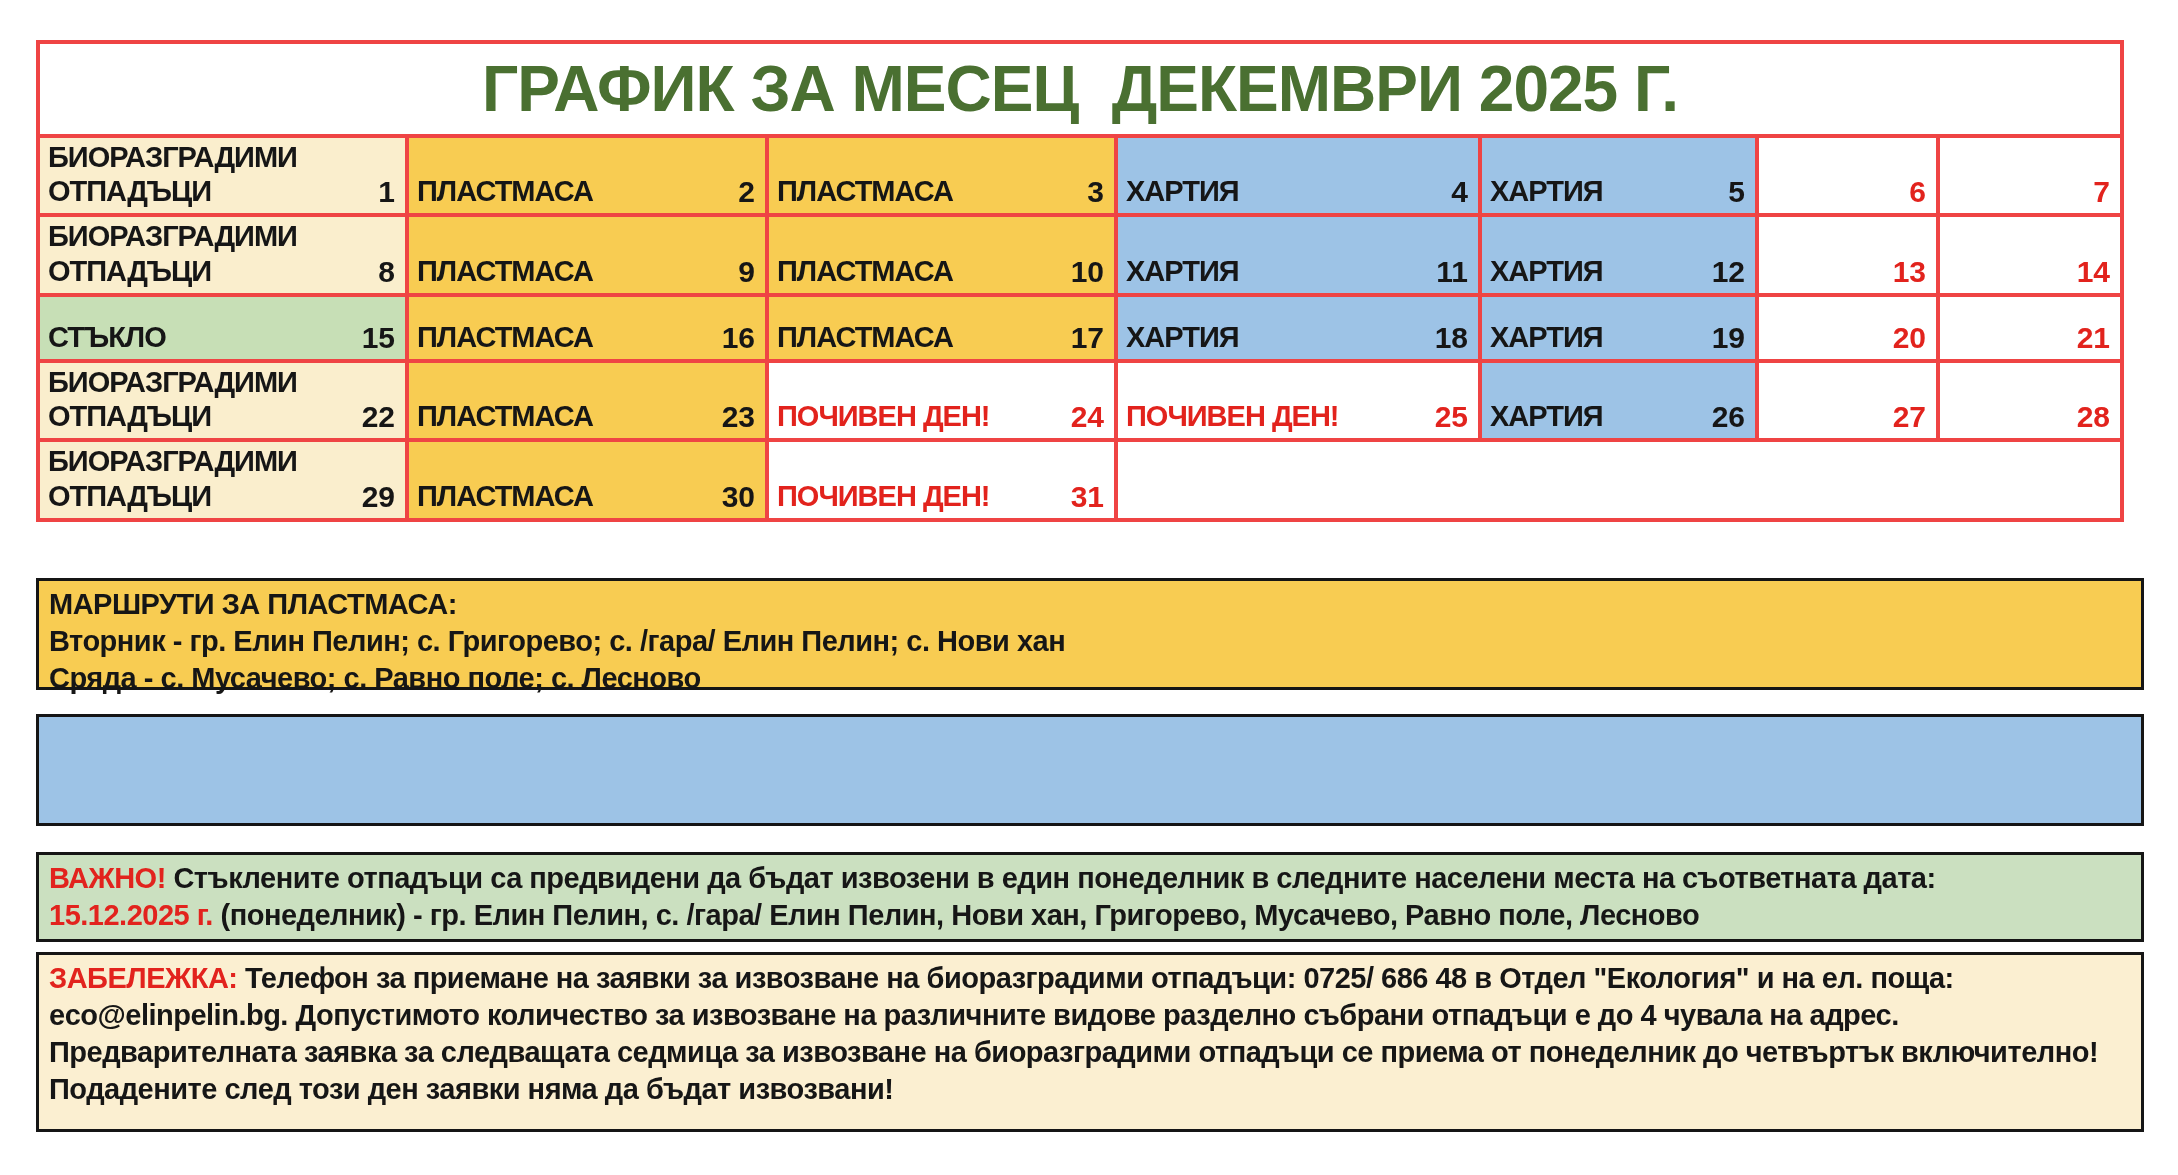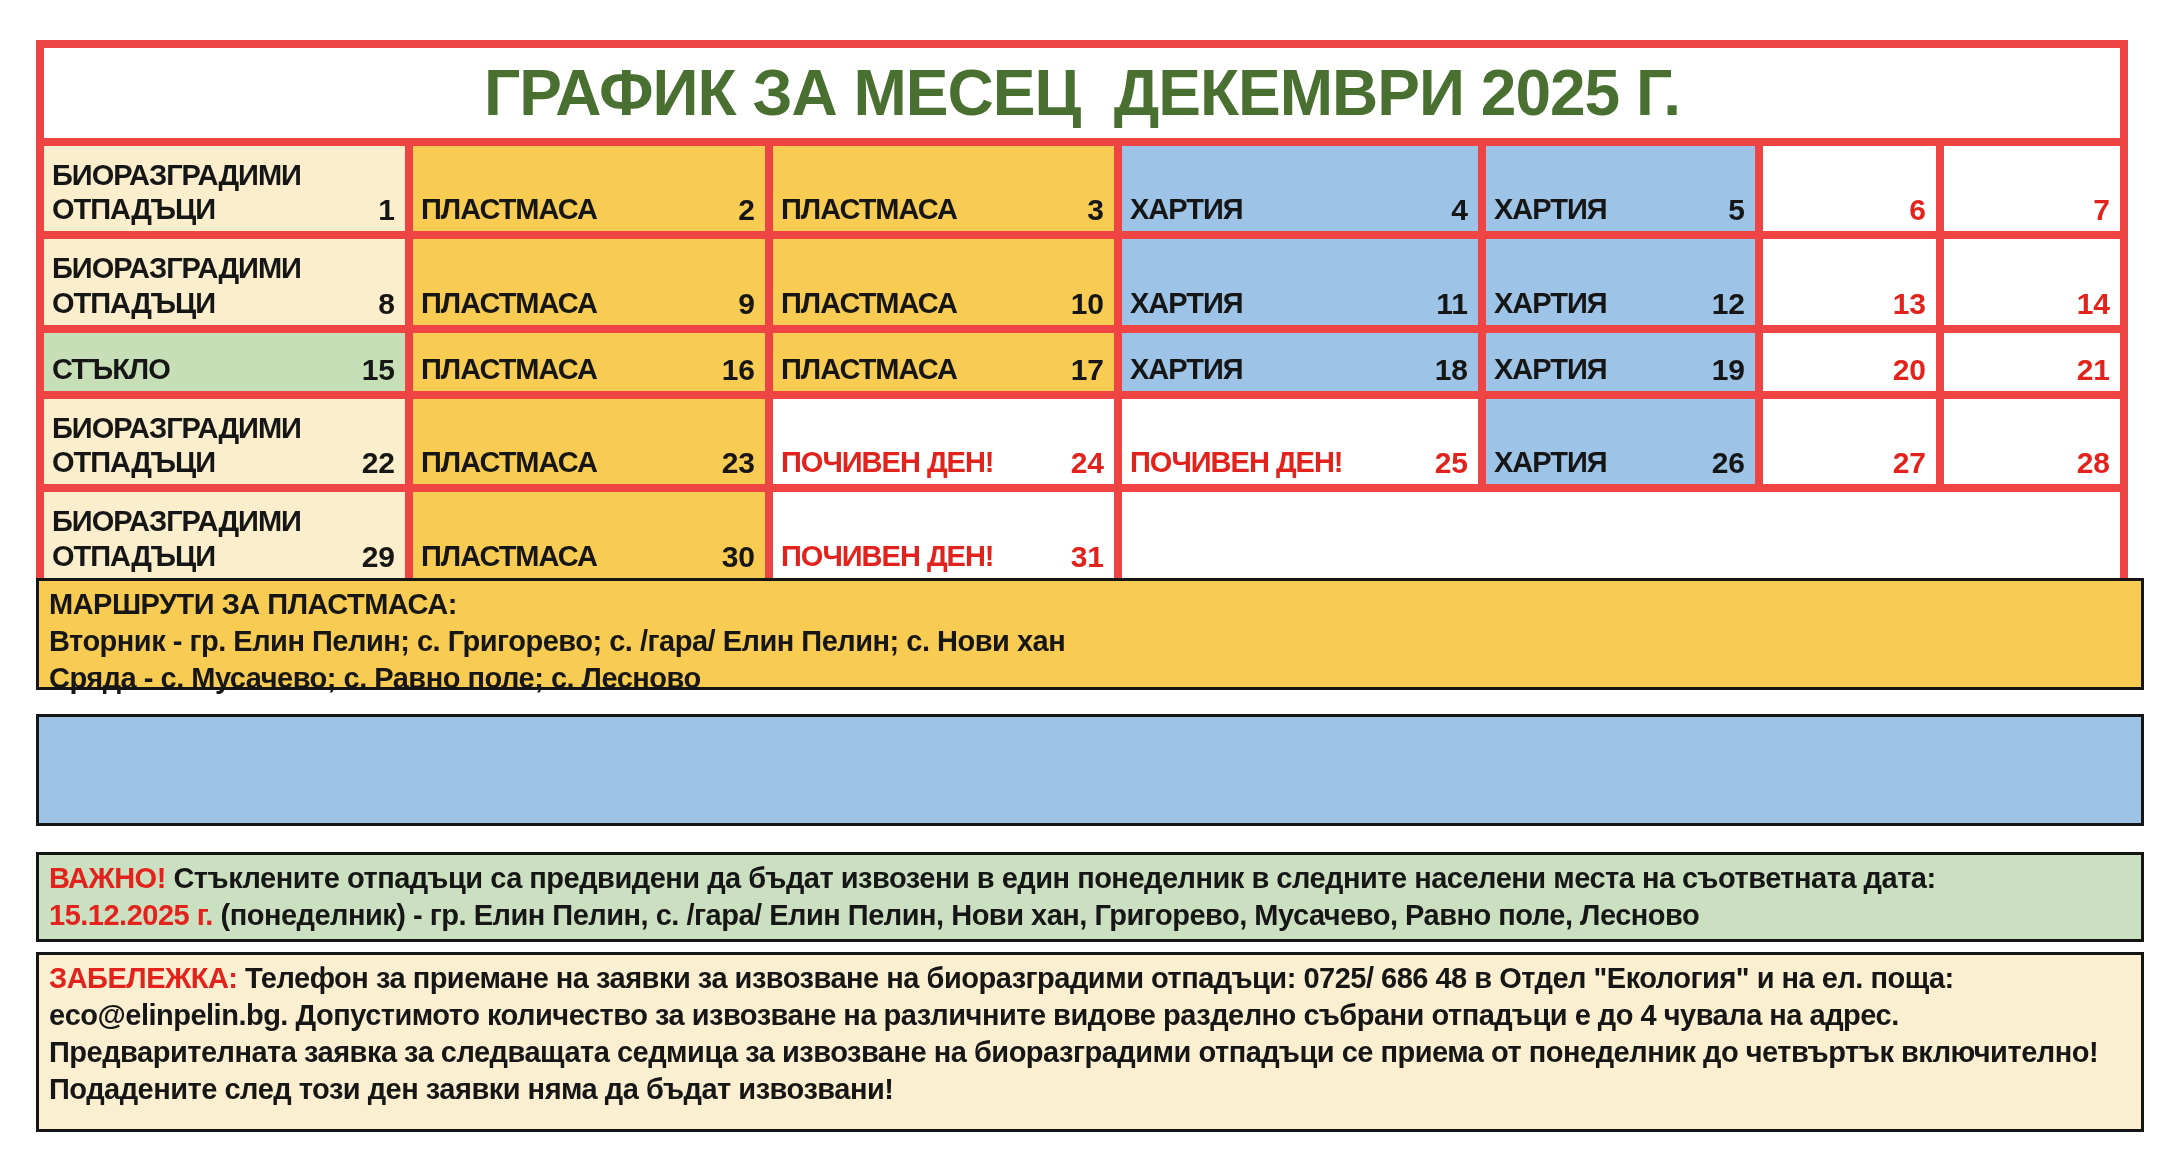--- a/index.html
+++ b/index.html
@@ -11,21 +11,21 @@
     color:#161616;
   }
   
   table.calendar{
     position:absolute;left:36px;top:40px;
     width:2084px;
     border-collapse:collapse;table-layout:fixed;
     border:4px solid #151515;
   }
   table.calendar td,table.calendar th{
-    border:8px solid #ef4444;
+    border:4px solid #ef4444;
     padding:0;
     vertical-align:bottom;
     overflow:hidden;
   }
   tr.title-row td{
     height:90px;
     text-align:center;vertical-align:middle;
     font-size:64px;font-weight:bold;letter-spacing:-1px;
     color:var(--title_green,#4A7031);
     white-space:pre;
@@ -37,21 +37,21 @@
     color:#111;
     background:#fff;
   }
   tbody tr:nth-child(1){height:71px;}
   tbody tr:nth-child(2){height:71px;}
   tbody tr:nth-child(3){height:66px;}
   tbody tr:nth-child(4){height:78px;}
   tbody tr:nth-child(5){height:77px;}
   td.cell .cellwrap{
     display:flex;justify-content:space-between;align-items:flex-end;
-    padding:12px 10px 5px 8px;
+    padding:2px 10px 5px 8px;
   }
   td.cell .label{
     font-size:29px;font-weight:bold;letter-spacing:-1px;
     line-height:1.18;text-align:left;
   }
   td.cell .day{
     font-size:30px;font-weight:bold;
     line-height:1.1;text-align:right;padding-left:8px;
   }
   td.bio{background:var(--bio,#FAEECD);}

